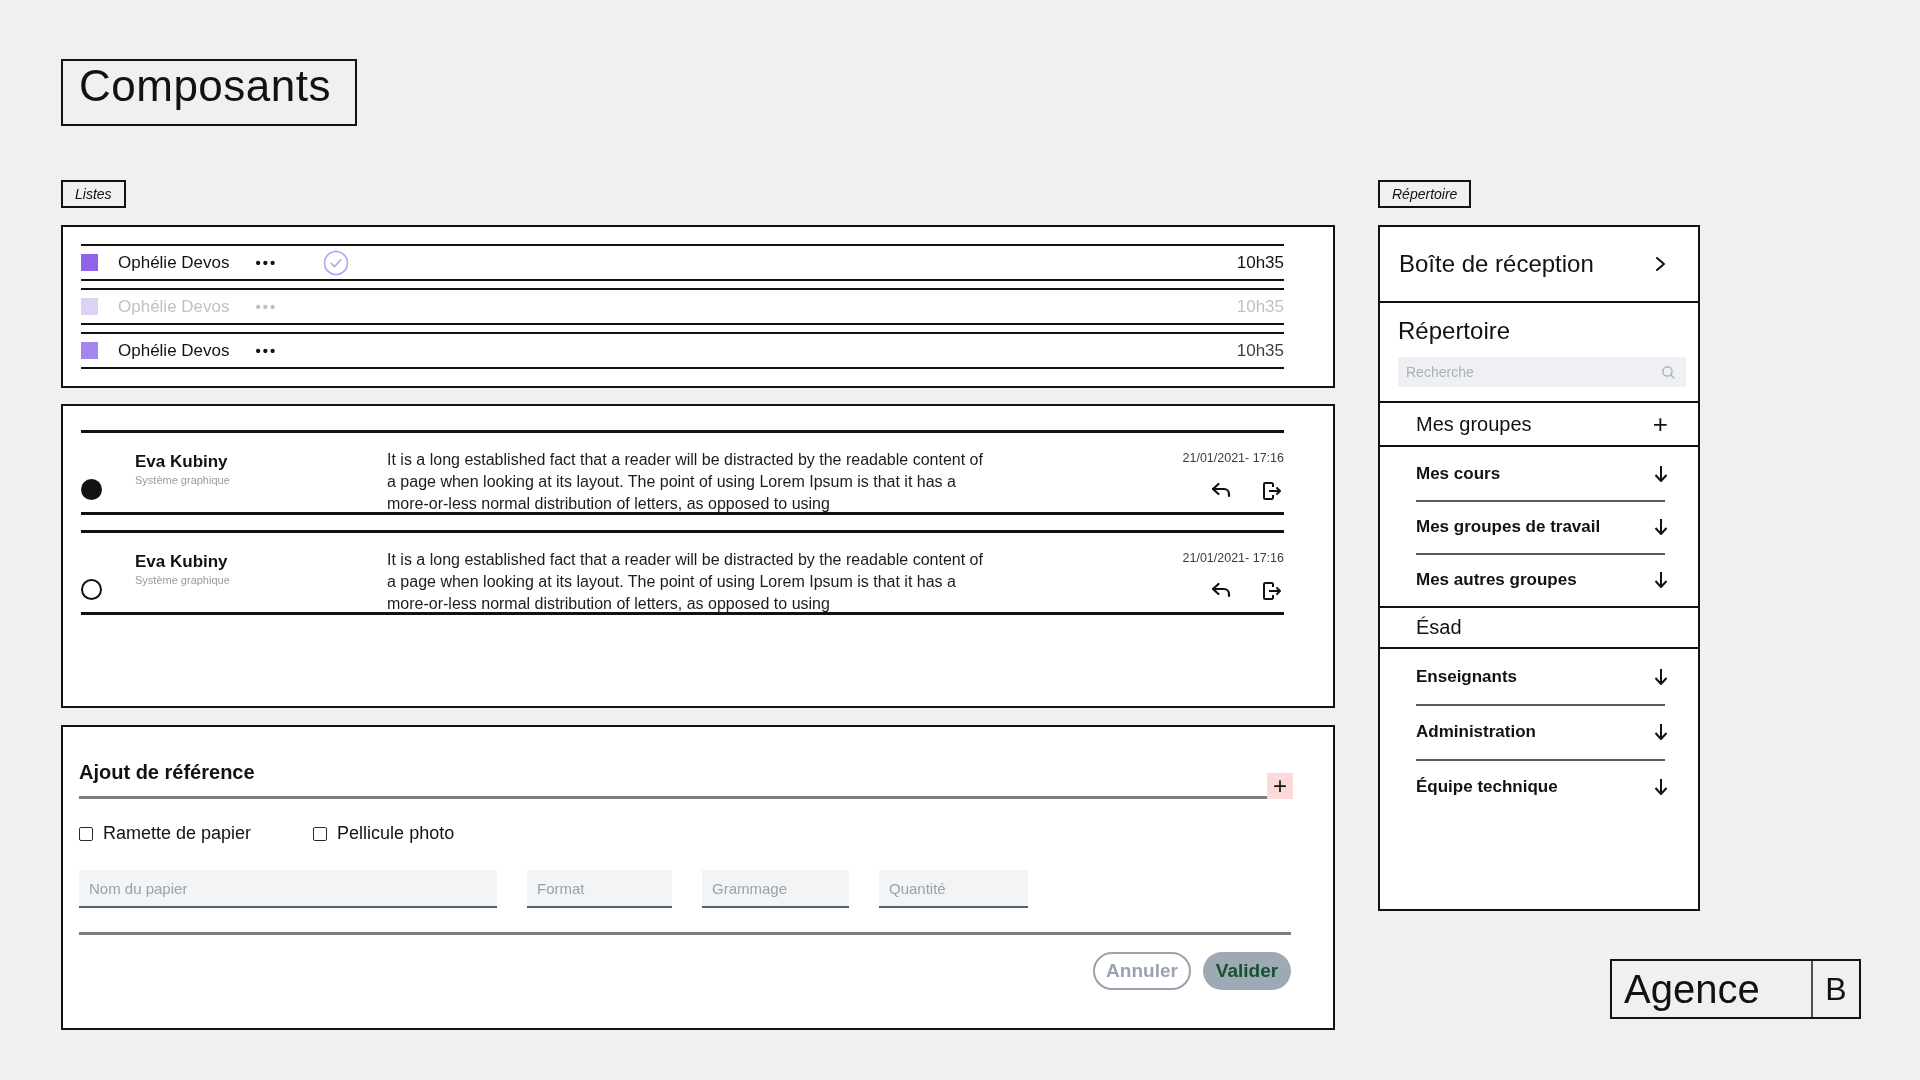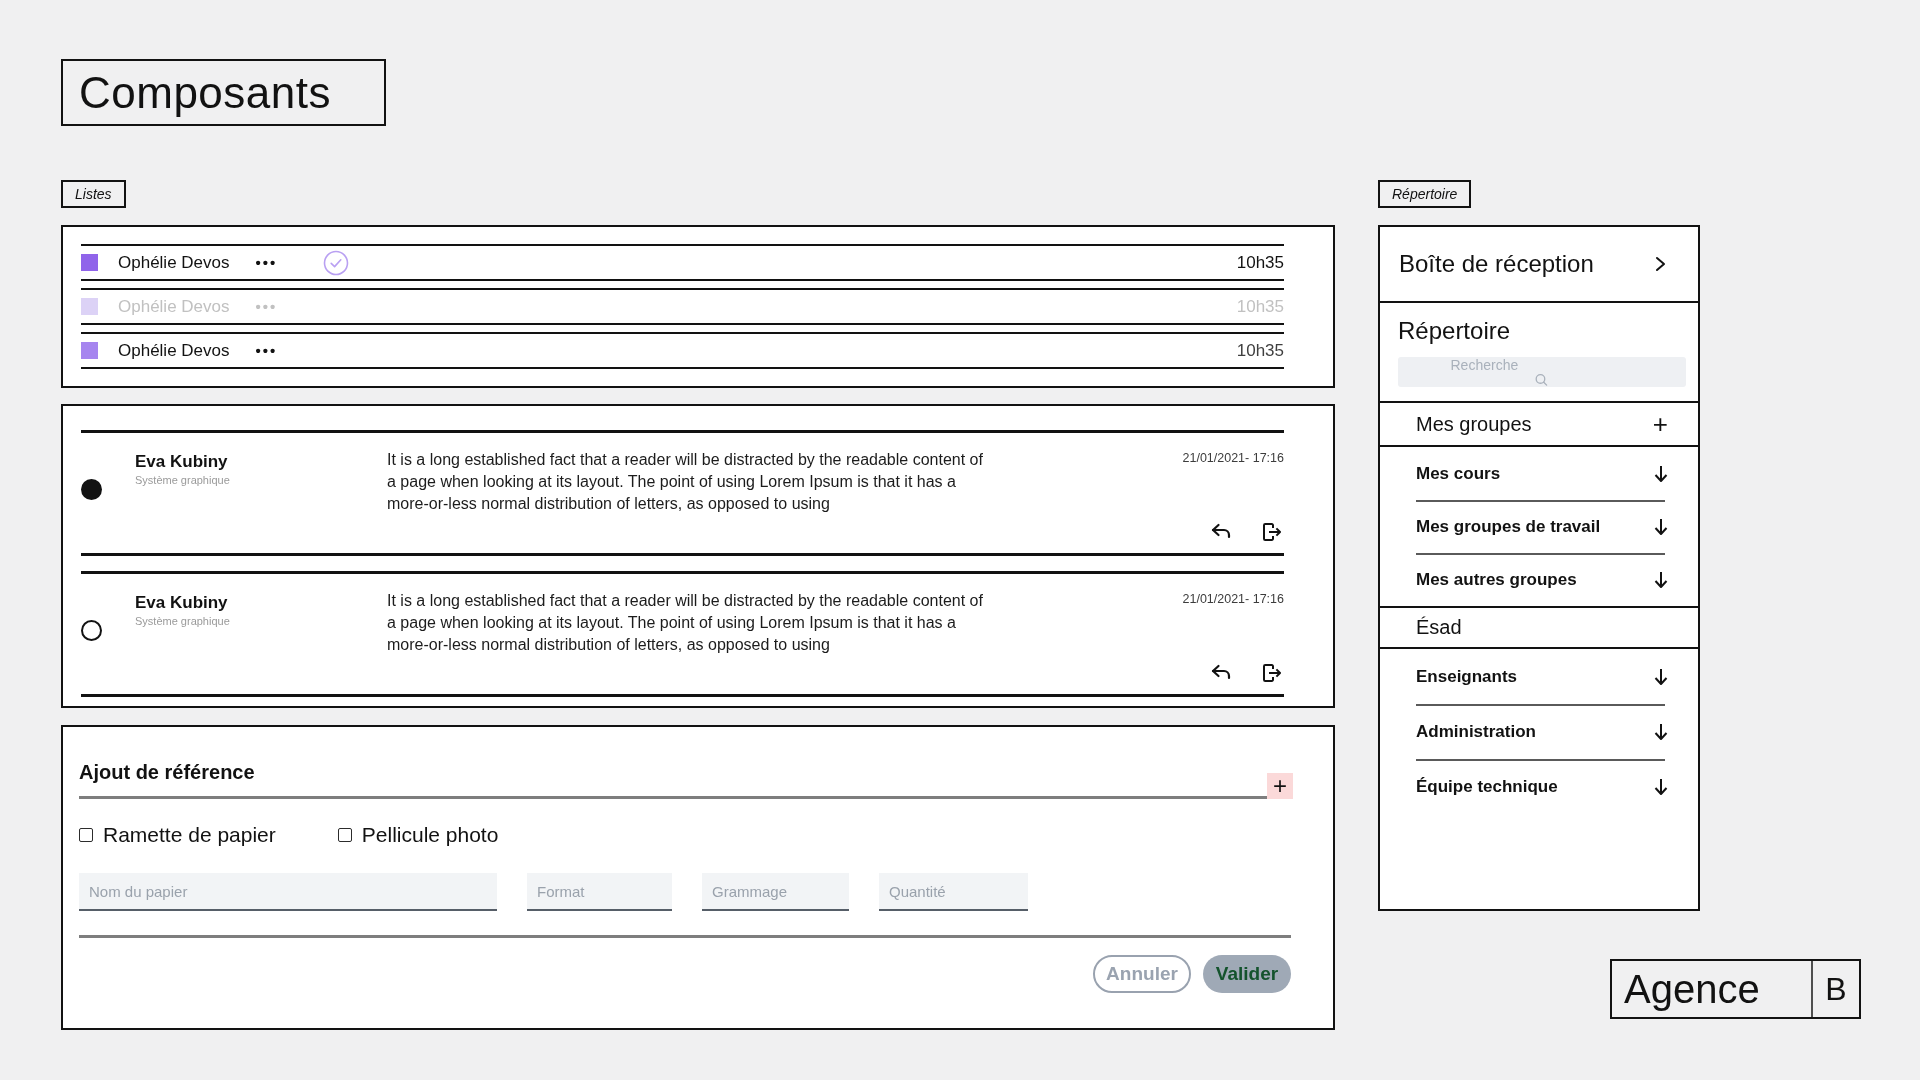--- a/index.html
+++ b/index.html
@@ -8,22 +8,22 @@
     background:#f0f0f1;
     font-family:"Liberation Sans", sans-serif;
     color:#121212;
     position:relative;
     overflow:hidden;
   }
   .abs { position:absolute; }
 
   
   .page-title-box {
-    left:61px; top:59px; width:325px; height:67px;
-    border:2px solid #121212; display:flex; align-items:center;
+    left:61px; top:59px; width:296px; height:67px;
+    border:2px solid #121212; display:flex; 
     padding-left:16px;
   }
   .page-title-box h1 { font-size:44px; font-weight:400; letter-spacing:.5px; }
 
   
   .tag {
     border:2px solid #121212; font-style:italic; font-size:14px;
     padding:4px 12px; display:inline-flex; align-items:flex-end;
   }
   .tag-lists { left:61px; top:180px; }
@@ -51,21 +51,21 @@
   .row-normal .sq { background:#a685ef; }
   .row-normal .tm { color:#3f3f3f; }
 
   
   .msg-box {
     left:61px; top:404px; width:1274px; height:304px;
     background:#fff; border:2px solid #121212;
     padding:24px 49px 0 18px;
   }
   .msg-item {
-    position:relative; height:126px; margin-bottom:15px;
+    position:relative; height:85px; margin-bottom:15px;
     border-top:3px solid #121212; border-bottom:3px solid #121212;
     display:flex;
   }
   .msg-item .read-dot { position:absolute; left:0; top:46px; width:21px; height:21px; border-radius:50%; }
   .read-dot.filled { background:#121212; }
   .read-dot.hollow { background:transparent; border:2.5px solid #121212; }
   .msg-who { position:absolute; left:54px; top:19px; width:220px; }
   .msg-who .who-name { font-size:17px; font-weight:700; }
   .msg-who .who-role { font-size:11px; color:#9a9a9a; margin-top:2px; }
   .msg-excerpt {
@@ -91,21 +91,21 @@
     line-height:24px; display:flex; align-items:center; justify-content:center;
     cursor:pointer; color:#121212; font-family:"Liberation Sans",sans-serif;
   }
   .chk-row { display:flex; align-items:center; margin-top:24px; }
   .chk-group { display:flex; align-items:center; }
   .chk-group + .chk-group { margin-left:62px; }
   .cbox {
     width:14px; height:14px; border:1.5px solid #2c2c2c; border-radius:2px;
     display:inline-block; margin-right:10px; background:#fff;
   }
-  .chk-label { font-size:21px; }
+  .chk-label { font-size:18px; }
   .fields-row { display:flex; gap:30px; margin-top:26px; }
   .fields-row.second { margin-top:14px; }
   .fld {
     height:38px; background:#f2f4f6; border:none;
     border-bottom:2px solid #565e68; padding:0 10px;
     font-size:15px; color:#121212; font-family:"Liberation Sans",sans-serif;
   }
   .fld::placeholder { color:#9aa2ac; opacity:1; }
   .fld-name { width:418px; } .fld-format { width:145px; }
   .fld-gram { width:147px; } .fld-qty { width:149px; }
@@ -127,21 +127,21 @@
   .dir-inbox {
     height:76px; flex:0 0 auto; display:flex; align-items:center;
     justify-content:space-between; padding:0 28px 0 19px;
     border-bottom:2px solid #121212; cursor:pointer;
   }
   .dir-inbox .lbl { font-size:24px; font-weight:400; }
   .dir-search-sec { flex:0 0 auto; padding:14px 12px 14px 18px; border-bottom:2px solid #121212; }
   .dir-heading { font-size:24px; font-weight:400; }
   .search-wrap {
     margin-top:12px; height:30px; background:#eef0f3; border-radius:3px;
-    display:flex; align-items:center; padding:0 10px 0 8px;flex-direction:column;
+    display:flex; align-items:center; padding:0 10px 0 8px;
   }
   .search-input {
     flex:1; border:none; background:transparent; font-size:14px;
     color:#121212; outline:none; font-family:"Liberation Sans",sans-serif;
   }
   .search-input::placeholder { color:#a9b1bb; opacity:1; }
   .dir-header-row {
     flex:0 0 auto; height:44px; display:flex; align-items:center;
     justify-content:space-between; padding:0 30px 0 36px;
     border-bottom:2px solid #121212;

